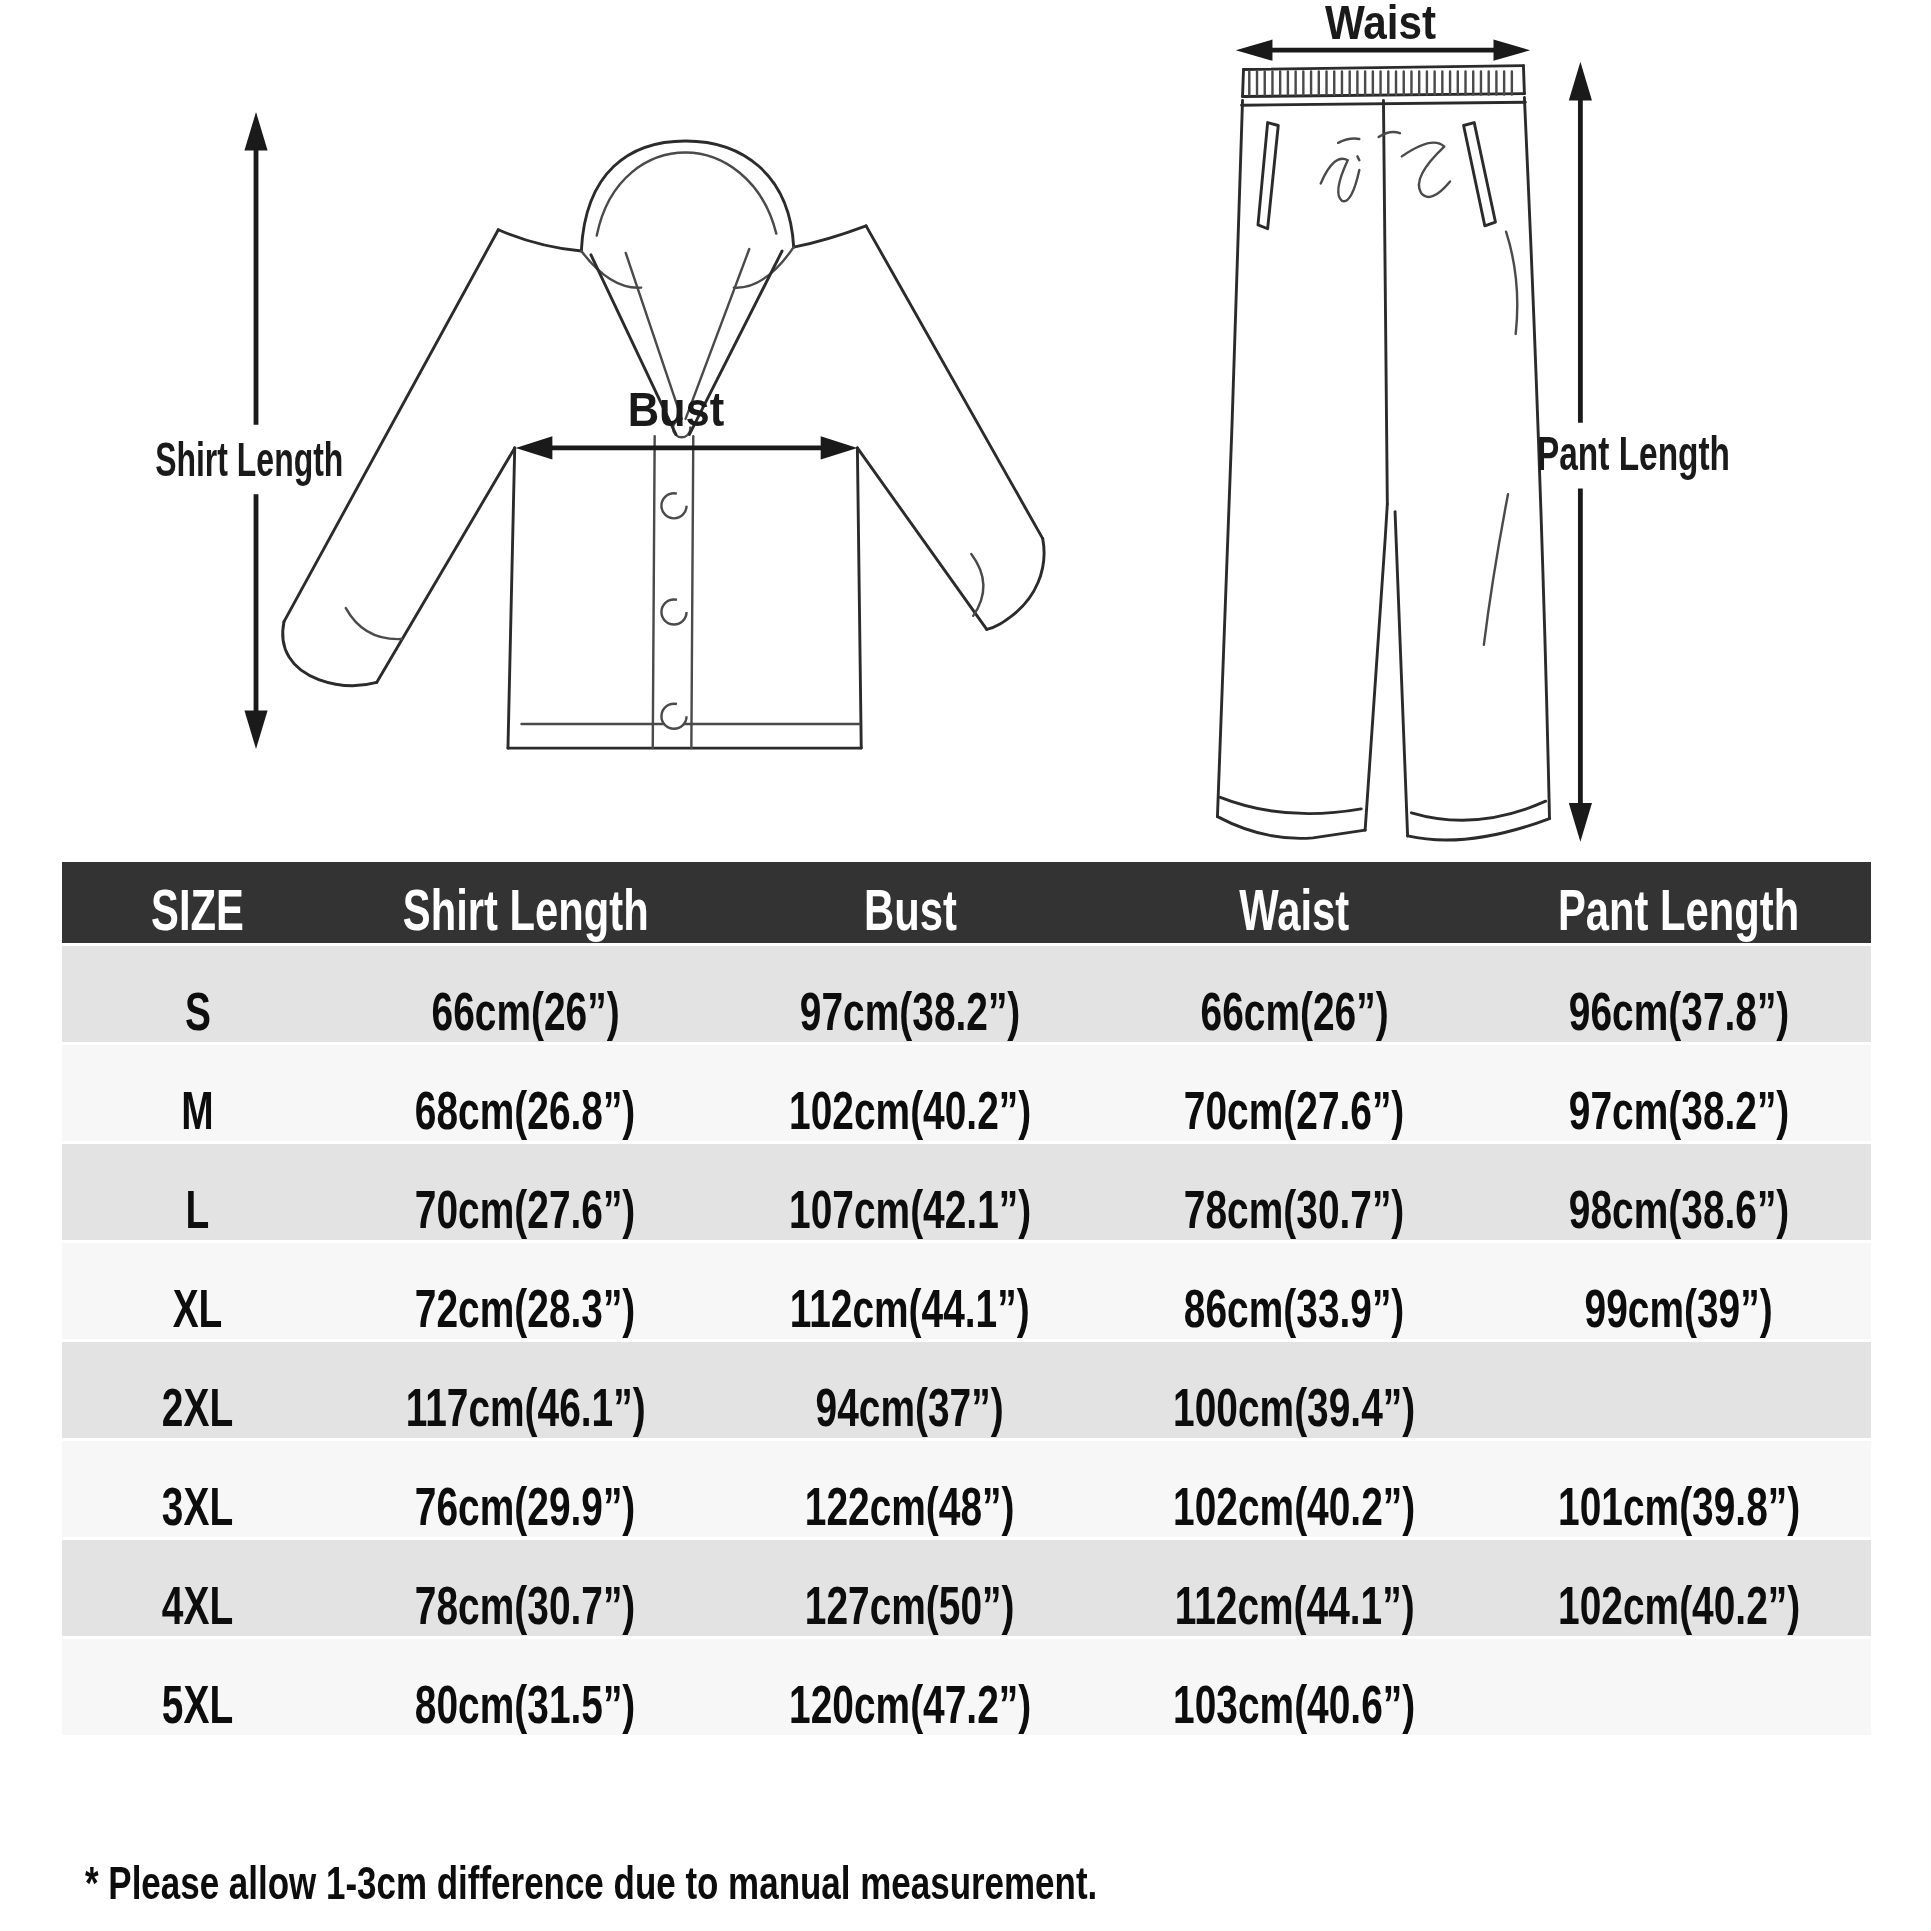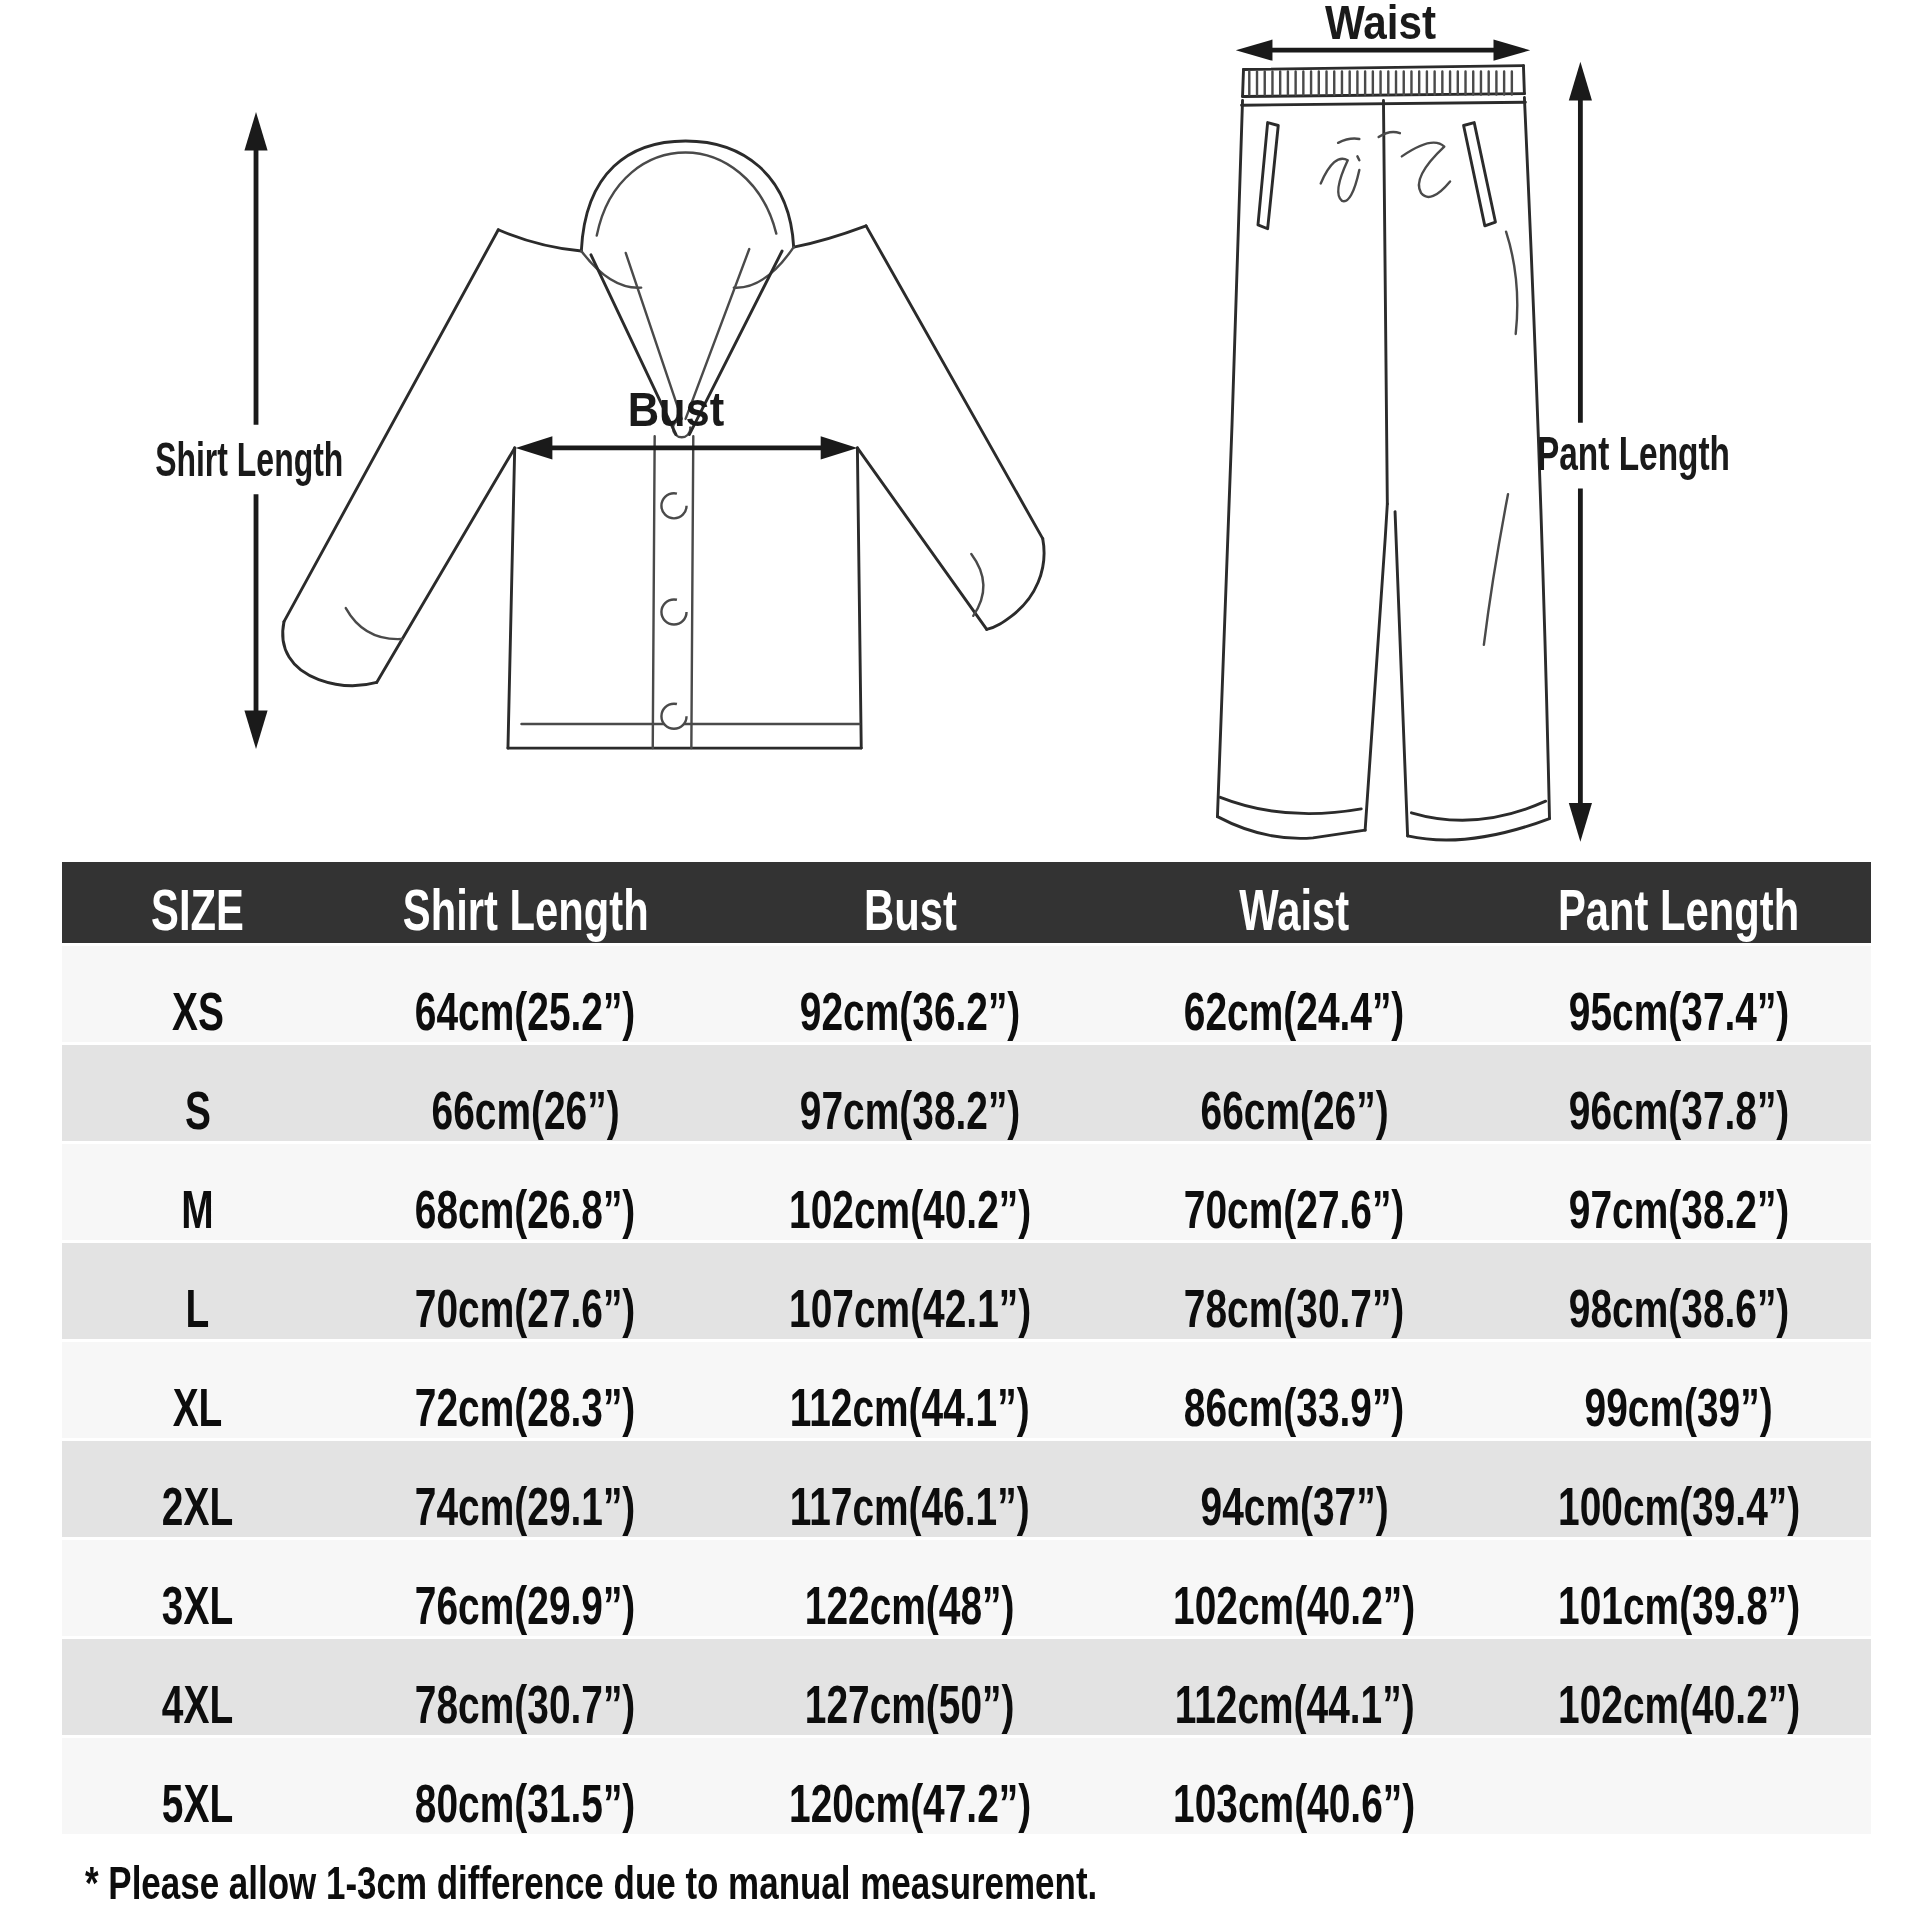--- a/index.html
+++ b/index.html
@@ -155,111 +155,91 @@
           <span class="cx">Bust</span>
         </div>
       <div class="th c-val">
           <span class="cx">Waist</span>
         </div>
       <div class="th c-val">
           <span class="cx">Pant Length</span>
         </div>
     </div>
 
+    <div class="tr dark">
+      <div class="td c-size">
+          <span class="cx">S</span>
+        </div>
+      <div class="td c-val">
+          <span class="cx">66cm(26”)</span>
+        </div>
+      <div class="td c-val">
+          <span class="cx">97cm(38.2”)</span>
+        </div>
+      <div class="td c-val">
+          <span class="cx">66cm(26”)</span>
+        </div>
+      <div class="td c-val">
+          <span class="cx">96cm(37.8”)</span>
+        </div>
+    </div>
     <div class="tr light">
       <div class="td c-size">
-          <span class="cx">XS</span>
-        </div>
-      <div class="td c-val">
-          <span class="cx">64cm(25.2”)</span>
-        </div>
-      <div class="td c-val">
-          <span class="cx">92cm(36.2”)</span>
-        </div>
-      <div class="td c-val">
-          <span class="cx">62cm(24.4”)</span>
-        </div>
-      <div class="td c-val">
-          <span class="cx">95cm(37.4”)</span>
+          <span class="cx">M</span>
+        </div>
+      <div class="td c-val">
+          <span class="cx">68cm(26.8”)</span>
+        </div>
+      <div class="td c-val">
+          <span class="cx">102cm(40.2”)</span>
+        </div>
+      <div class="td c-val">
+          <span class="cx">70cm(27.6”)</span>
+        </div>
+      <div class="td c-val">
+          <span class="cx">97cm(38.2”)</span>
         </div>
     </div>
     <div class="tr dark">
       <div class="td c-size">
-          <span class="cx">S</span>
-        </div>
-      <div class="td c-val">
-          <span class="cx">66cm(26”)</span>
-        </div>
-      <div class="td c-val">
-          <span class="cx">97cm(38.2”)</span>
-        </div>
-      <div class="td c-val">
-          <span class="cx">66cm(26”)</span>
-        </div>
-      <div class="td c-val">
-          <span class="cx">96cm(37.8”)</span>
+          <span class="cx">L</span>
+        </div>
+      <div class="td c-val">
+          <span class="cx">70cm(27.6”)</span>
+        </div>
+      <div class="td c-val">
+          <span class="cx">107cm(42.1”)</span>
+        </div>
+      <div class="td c-val">
+          <span class="cx">78cm(30.7”)</span>
+        </div>
+      <div class="td c-val">
+          <span class="cx">98cm(38.6”)</span>
         </div>
     </div>
     <div class="tr light">
       <div class="td c-size">
-          <span class="cx">M</span>
-        </div>
-      <div class="td c-val">
-          <span class="cx">68cm(26.8”)</span>
-        </div>
-      <div class="td c-val">
-          <span class="cx">102cm(40.2”)</span>
-        </div>
-      <div class="td c-val">
-          <span class="cx">70cm(27.6”)</span>
-        </div>
-      <div class="td c-val">
-          <span class="cx">97cm(38.2”)</span>
+          <span class="cx">XL</span>
+        </div>
+      <div class="td c-val">
+          <span class="cx">72cm(28.3”)</span>
+        </div>
+      <div class="td c-val">
+          <span class="cx">112cm(44.1”)</span>
+        </div>
+      <div class="td c-val">
+          <span class="cx">86cm(33.9”)</span>
+        </div>
+      <div class="td c-val">
+          <span class="cx">99cm(39”)</span>
         </div>
     </div>
     <div class="tr dark">
       <div class="td c-size">
-          <span class="cx">L</span>
-        </div>
-      <div class="td c-val">
-          <span class="cx">70cm(27.6”)</span>
-        </div>
-      <div class="td c-val">
-          <span class="cx">107cm(42.1”)</span>
-        </div>
-      <div class="td c-val">
-          <span class="cx">78cm(30.7”)</span>
-        </div>
-      <div class="td c-val">
-          <span class="cx">98cm(38.6”)</span>
-        </div>
-    </div>
-    <div class="tr light">
-      <div class="td c-size">
-          <span class="cx">XL</span>
-        </div>
-      <div class="td c-val">
-          <span class="cx">72cm(28.3”)</span>
-        </div>
-      <div class="td c-val">
-          <span class="cx">112cm(44.1”)</span>
-        </div>
-      <div class="td c-val">
-          <span class="cx">86cm(33.9”)</span>
-        </div>
-      <div class="td c-val">
-          <span class="cx">99cm(39”)</span>
-        </div>
-    </div>
-    <div class="tr dark">
-      <div class="td c-size">
           <span class="cx">2XL</span>
-        </div>
-      <div class="td c-val">
-          <span class="cx">74cm(29.1”)</span>
         </div>
       <div class="td c-val">
           <span class="cx">117cm(46.1”)</span>
         </div>
       <div class="td c-val">
           <span class="cx">94cm(37”)</span>
         </div>
       <div class="td c-val">
           <span class="cx">100cm(39.4”)</span>
         </div>

